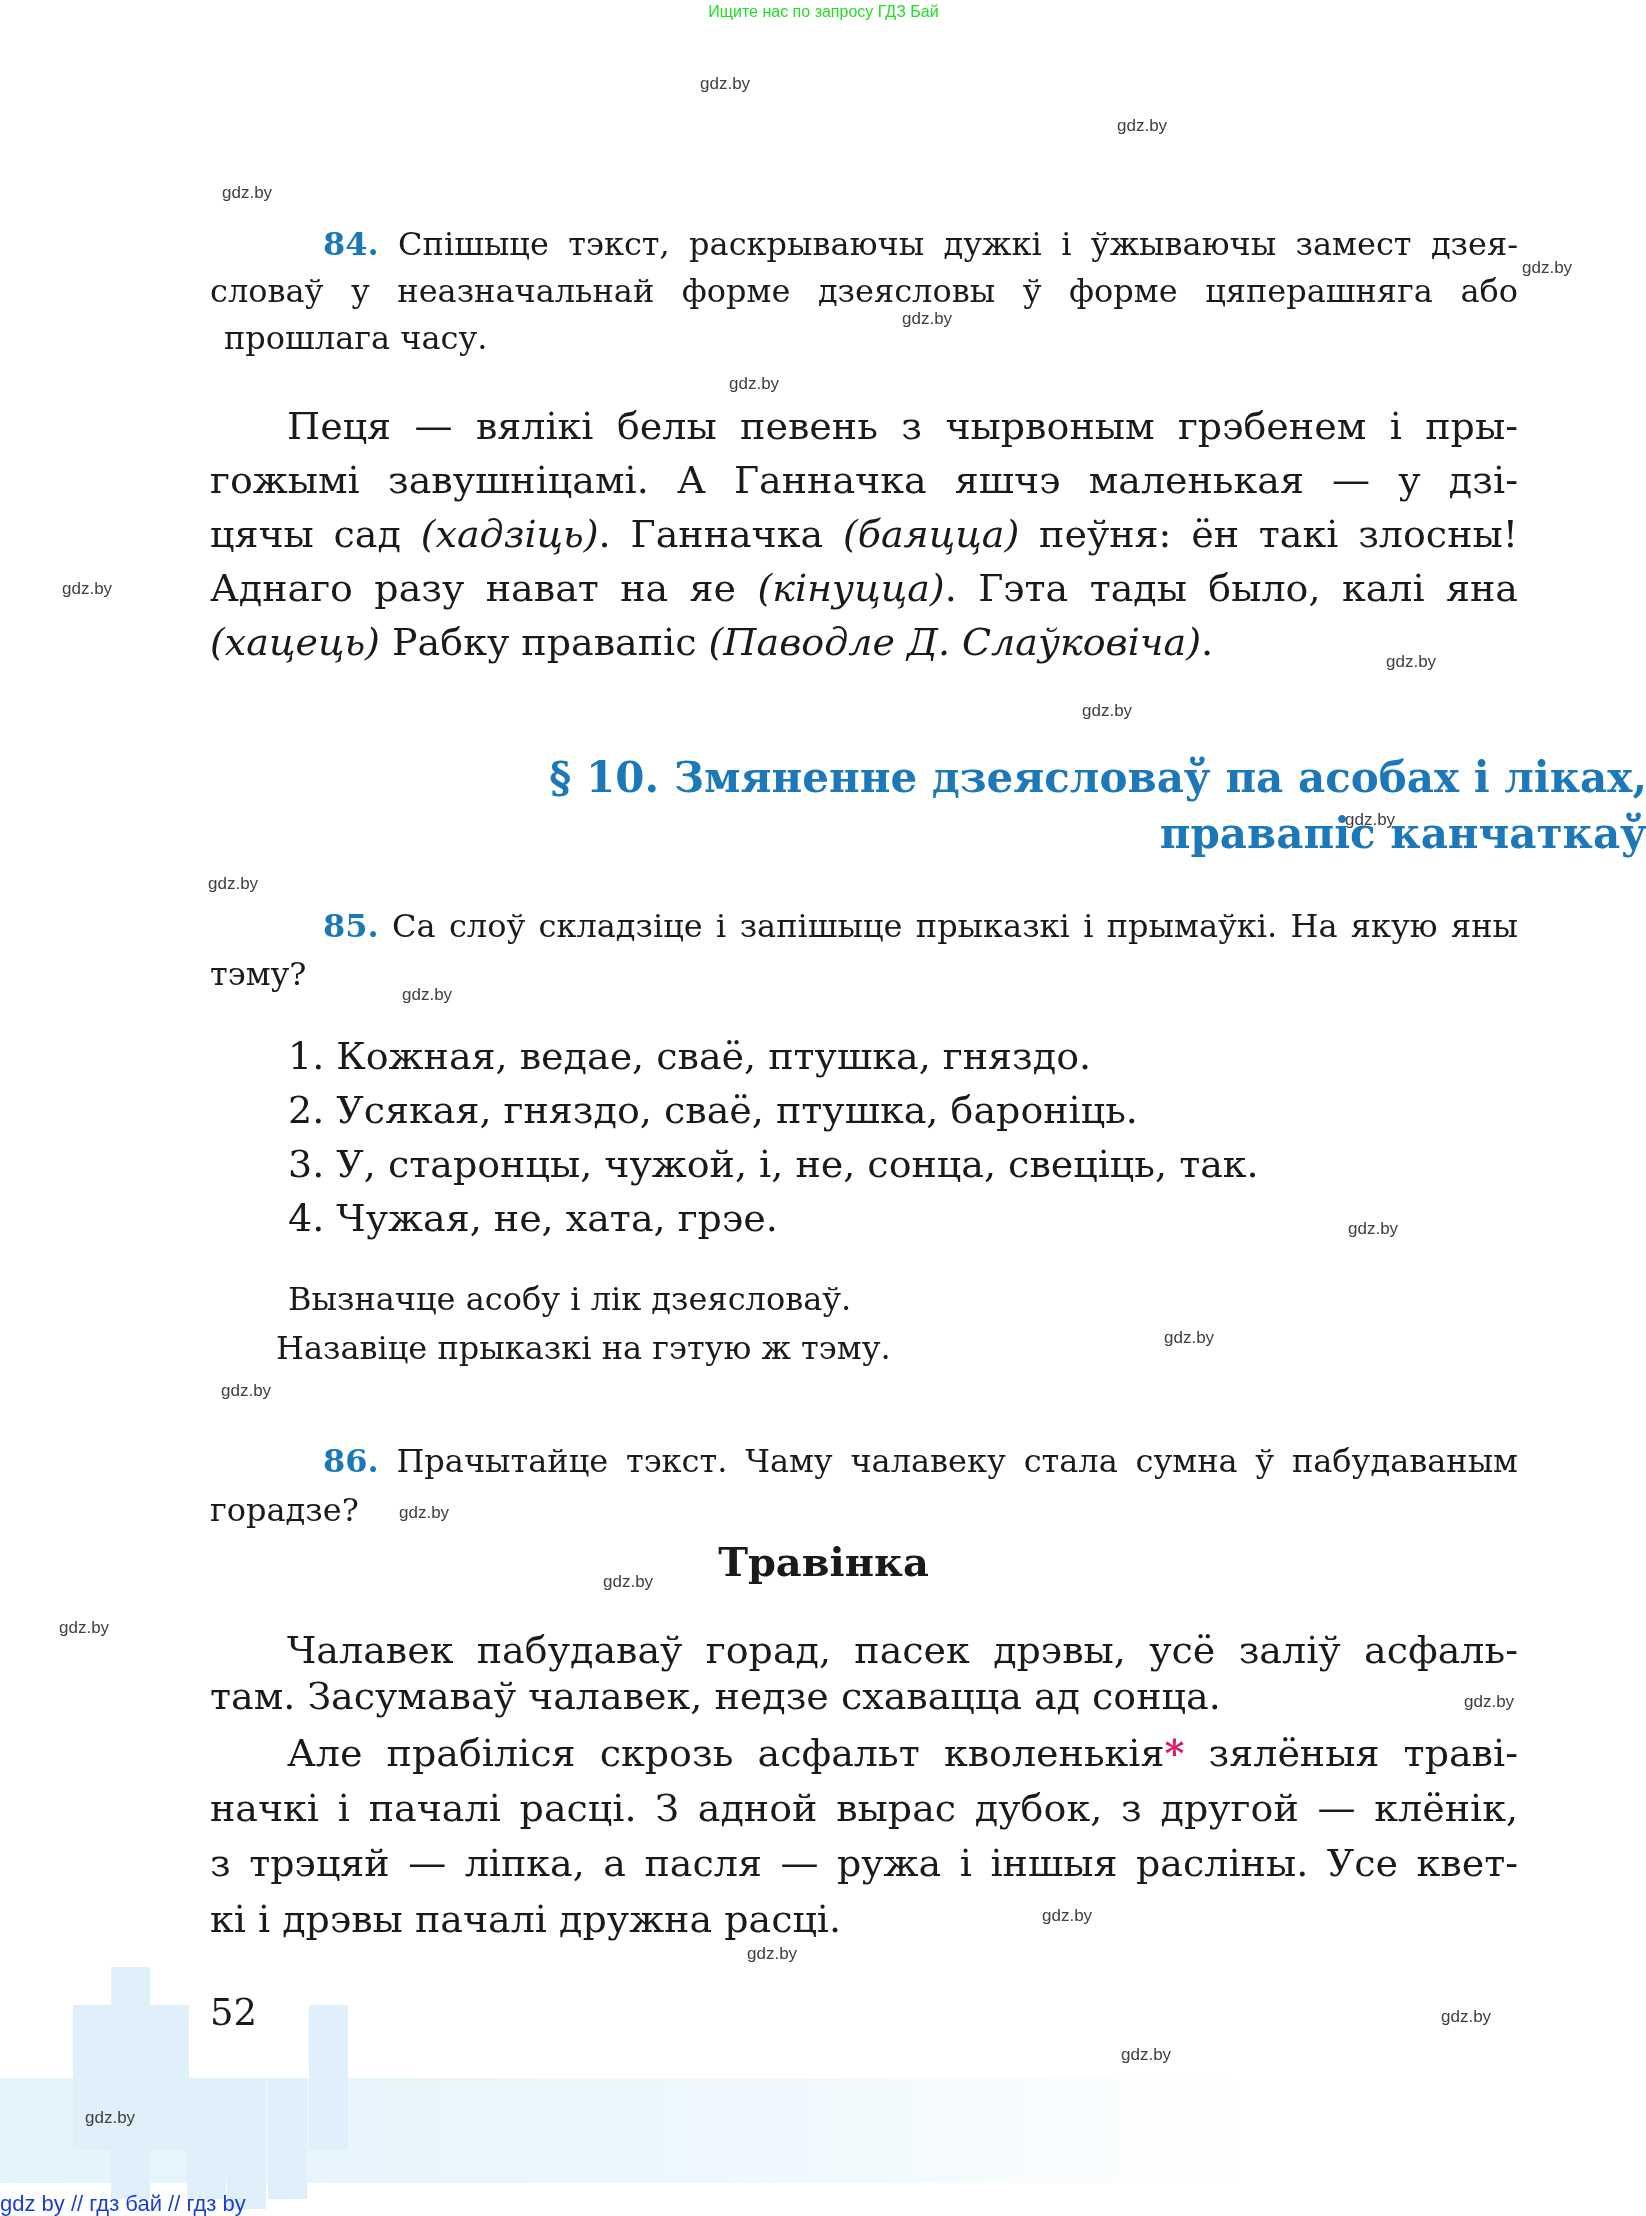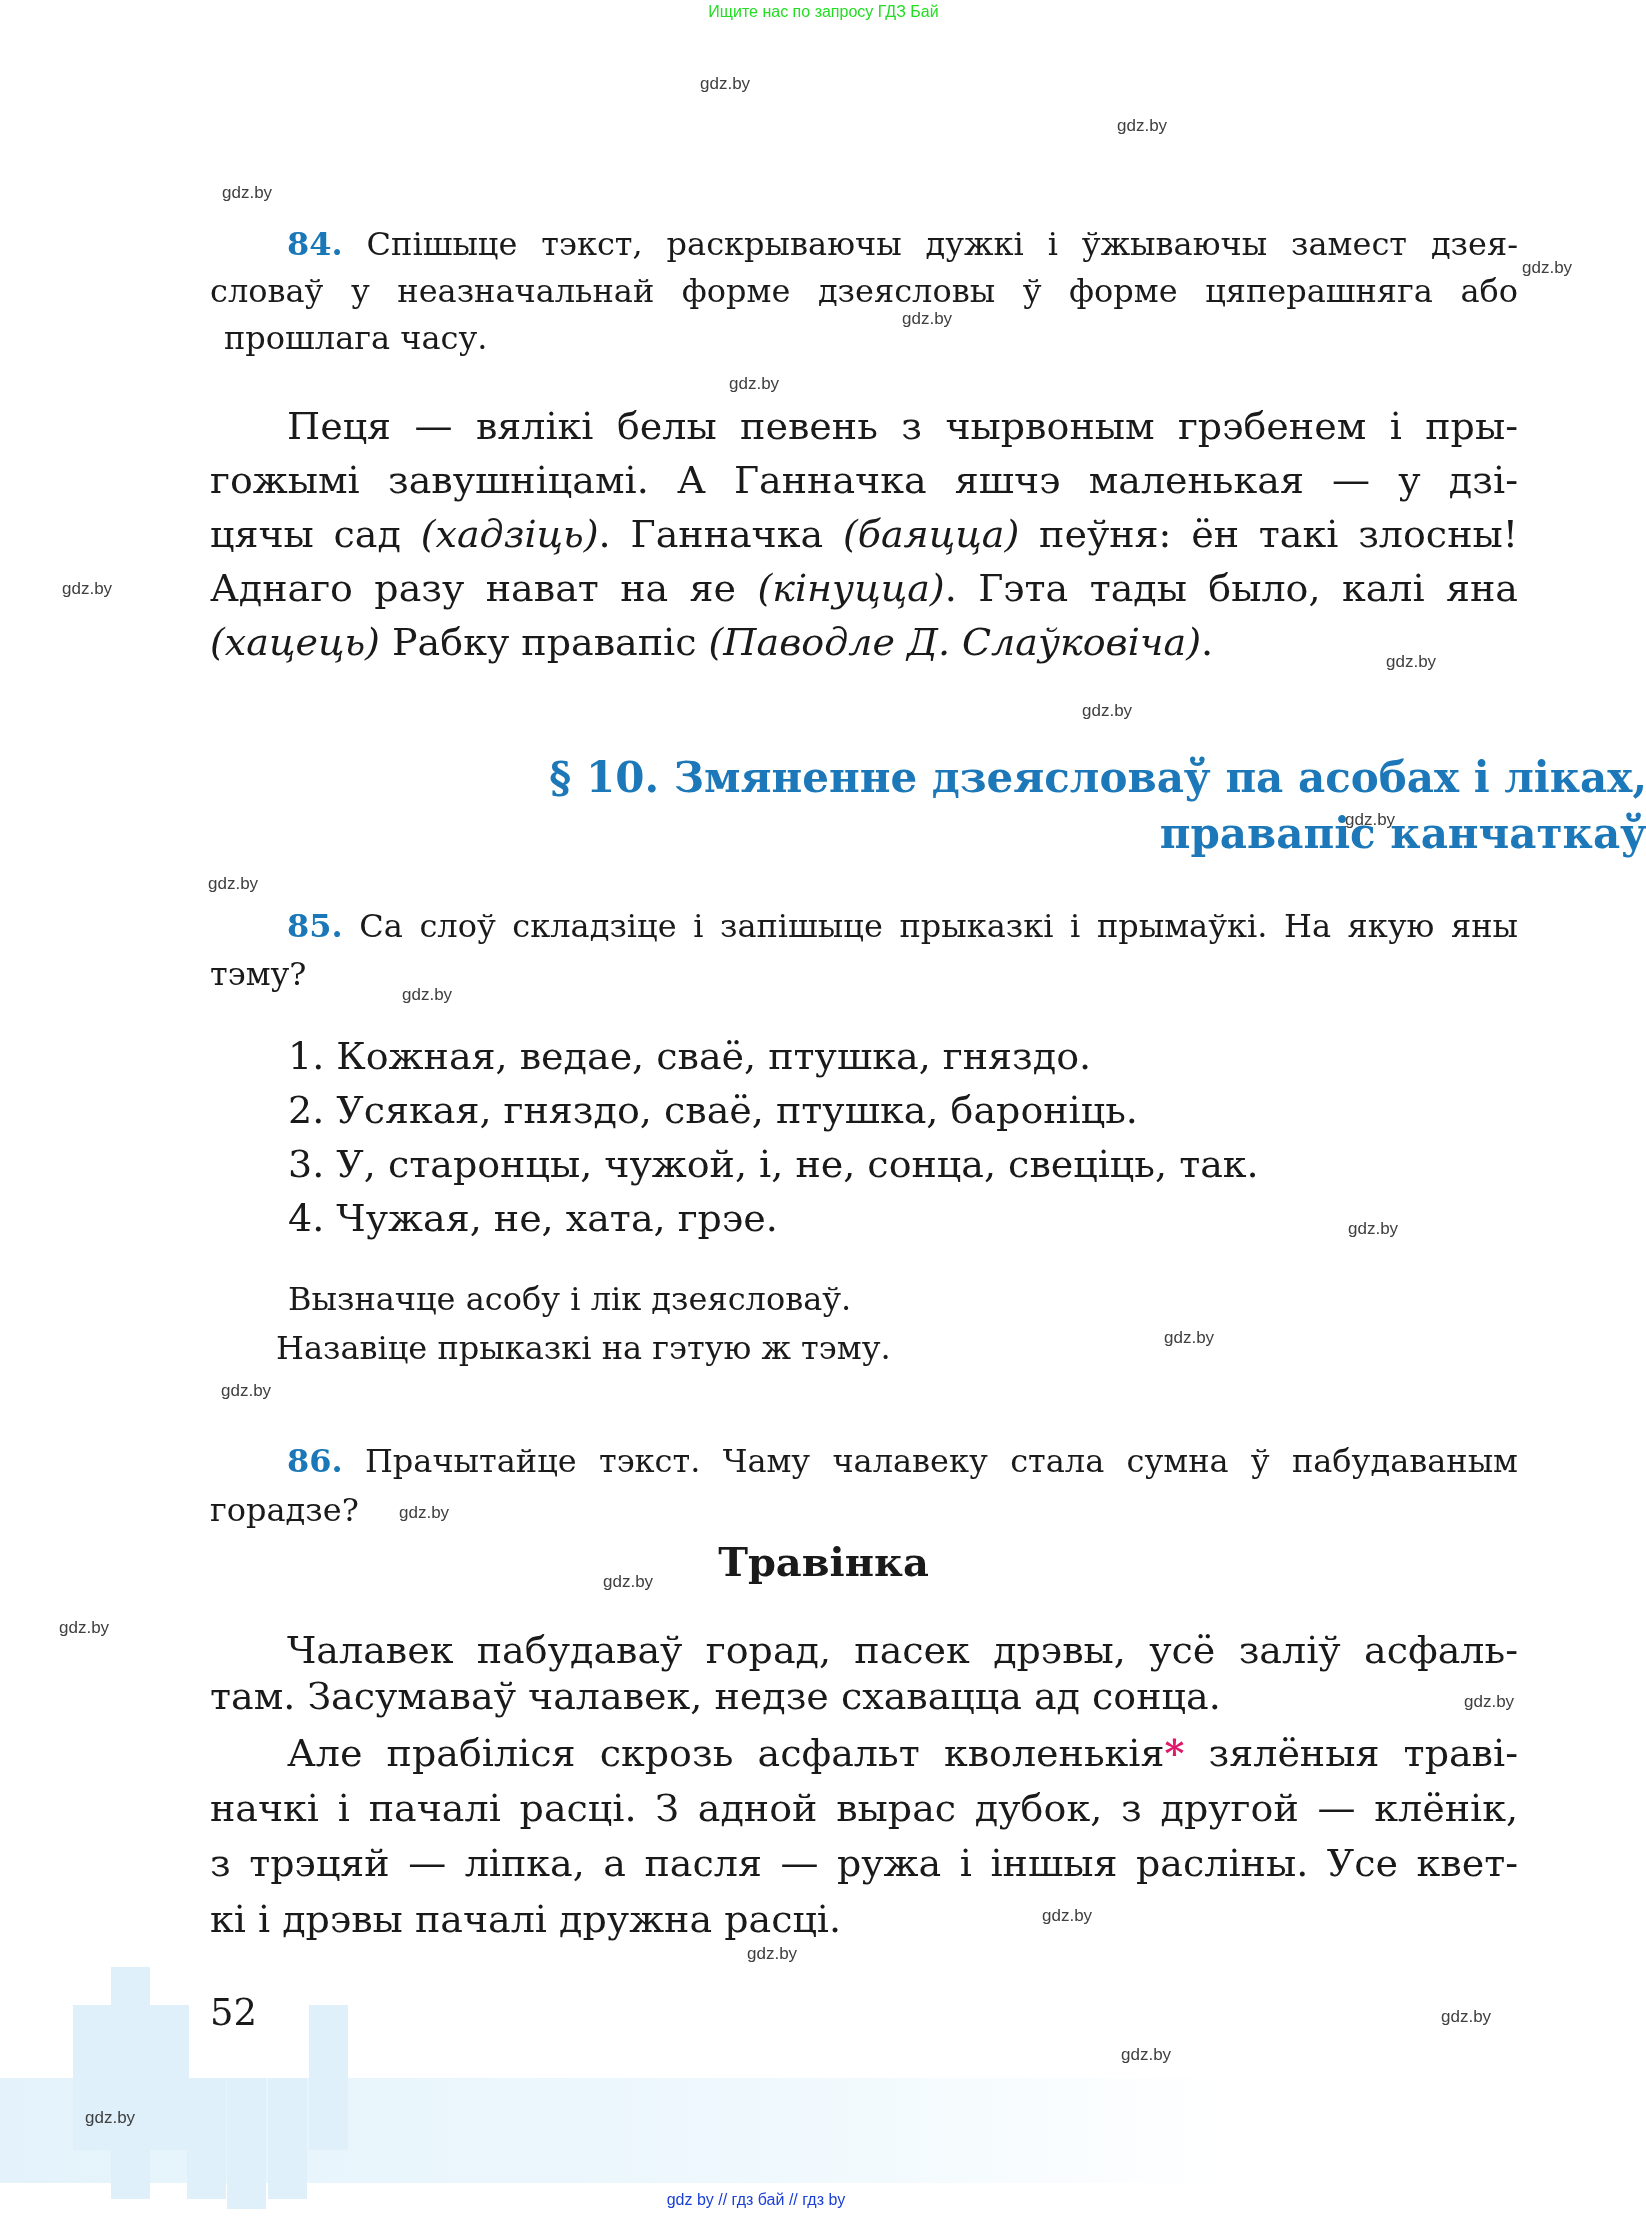--- a/index.html
+++ b/index.html
@@ -18,40 +18,40 @@
     position:absolute; font-family:"Liberation Sans", sans-serif;
     font-size:17px; color:#404040; white-space:nowrap;
   }
   .line {
     position:absolute; left:210px; width:1308px; white-space:nowrap;
     text-align:justify; text-align-last:justify;
   }
   .last { text-align-last:left; }
   .small { font-size:32px; line-height:35px; }
   .big { font-size:38px; line-height:42px; }
-  .num { color:#1a78b8; font-weight:bold; }
+  .num { color:#1a78b8; font-weight:bold;margin-left:36px; }
   .it { font-style:italic; }
   .title {
     position:absolute; left:0; width:1647px; text-align:right;
     color:#1c78b8; font-weight:bold; font-size:42px; white-space:nowrap;
   }
   .subtitle {
     position:absolute; left:0; width:1647px; text-align:center;
     font-weight:bold; font-size:40px; color:#1a1a1a;
   }
   .ast { color:#e0186a; font-weight:bold; }
   .page-num { position:absolute; left:210px; top:1991px; font-size:37px; }
   .bottom-band {
     position:absolute; left:0; top:2078px; width:1647px; height:105px;
     background:linear-gradient(to right, #e4f3fb 0%, #eef8fd 45%, #ffffff 75%);
   }
   .sq { position:absolute; background:#dff0fa; }
   .footer {
-    position:absolute; top:2191px; left:0; width:1512px; text-align:center;
-    font-family:"Liberation Sans", sans-serif; font-size:16px; color:#1a3fd6;
+    position:absolute; top:2191px; left:0; width:1512px; 
+    font-family:"Liberation Sans", sans-serif; font-size:22px; color:#1a3fd6;
   }
 </style>
 </head>
 <body>
 
 <div class="bottom-band"></div>
 <div class="sq" style="left:111px;top:1967px;width:39px;height:145px;"></div>
 <div class="sq" style="left:73px;top:2005px;width:39px;height:145px;"></div>
 <div class="sq" style="left:150px;top:2005px;width:39px;height:145px;"></div>
 <div class="sq" style="left:309px;top:2005px;width:39px;height:145px;"></div>

